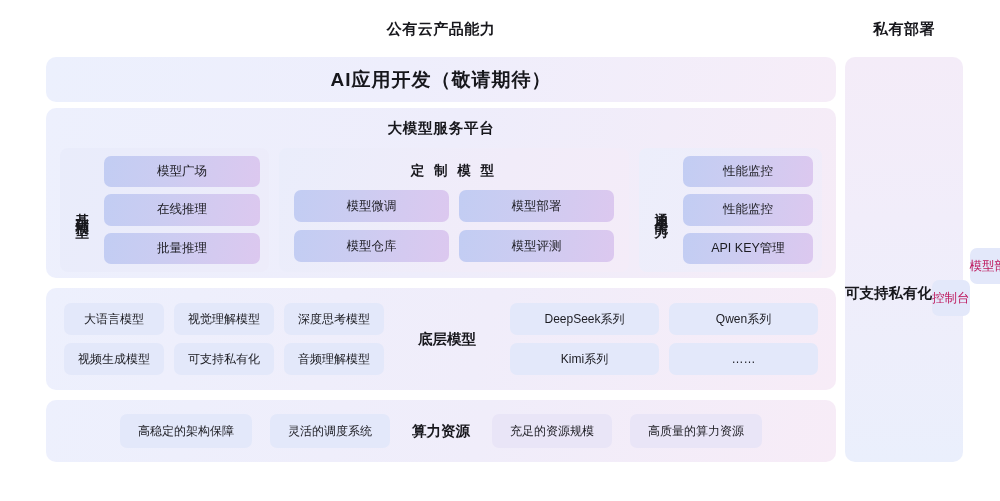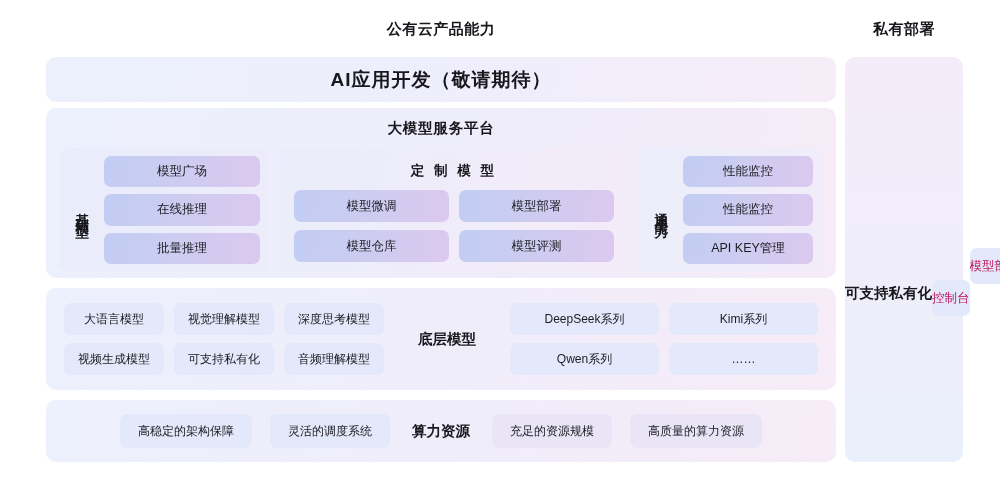--- a/index.html
+++ b/index.html
@@ -241,22 +241,22 @@
       <div class="chip-soft">深度思考模型</div>
       <div class="chip-soft">视频生成模型</div>
       <div class="chip-soft">可支持私有化</div>
       <div class="chip-soft">音频理解模型</div>
     </div>
 
     <div class="band-label base-mid-label">底层模型</div>
 
     <div class="base-right">
       <div class="chip-soft wide">DeepSeek系列</div>
+      <div class="chip-soft wide">Qwen系列</div>
       <div class="chip-soft wide">Kimi系列</div>
-      <div class="chip-soft wide">Qwen系列</div>
       <div class="chip-soft wide">……</div>
     </div>
   </div>
 
   <div class="band" id="band-compute">
     <div class="chip-soft">高稳定的架构保障</div>
     <div class="chip-soft">灵活的调度系统</div>
     <div class="band-label">算力资源</div>
     <div class="chip-soft tint">充足的资源规模</div>
     <div class="chip-soft tint">高质量的算力资源</div>

